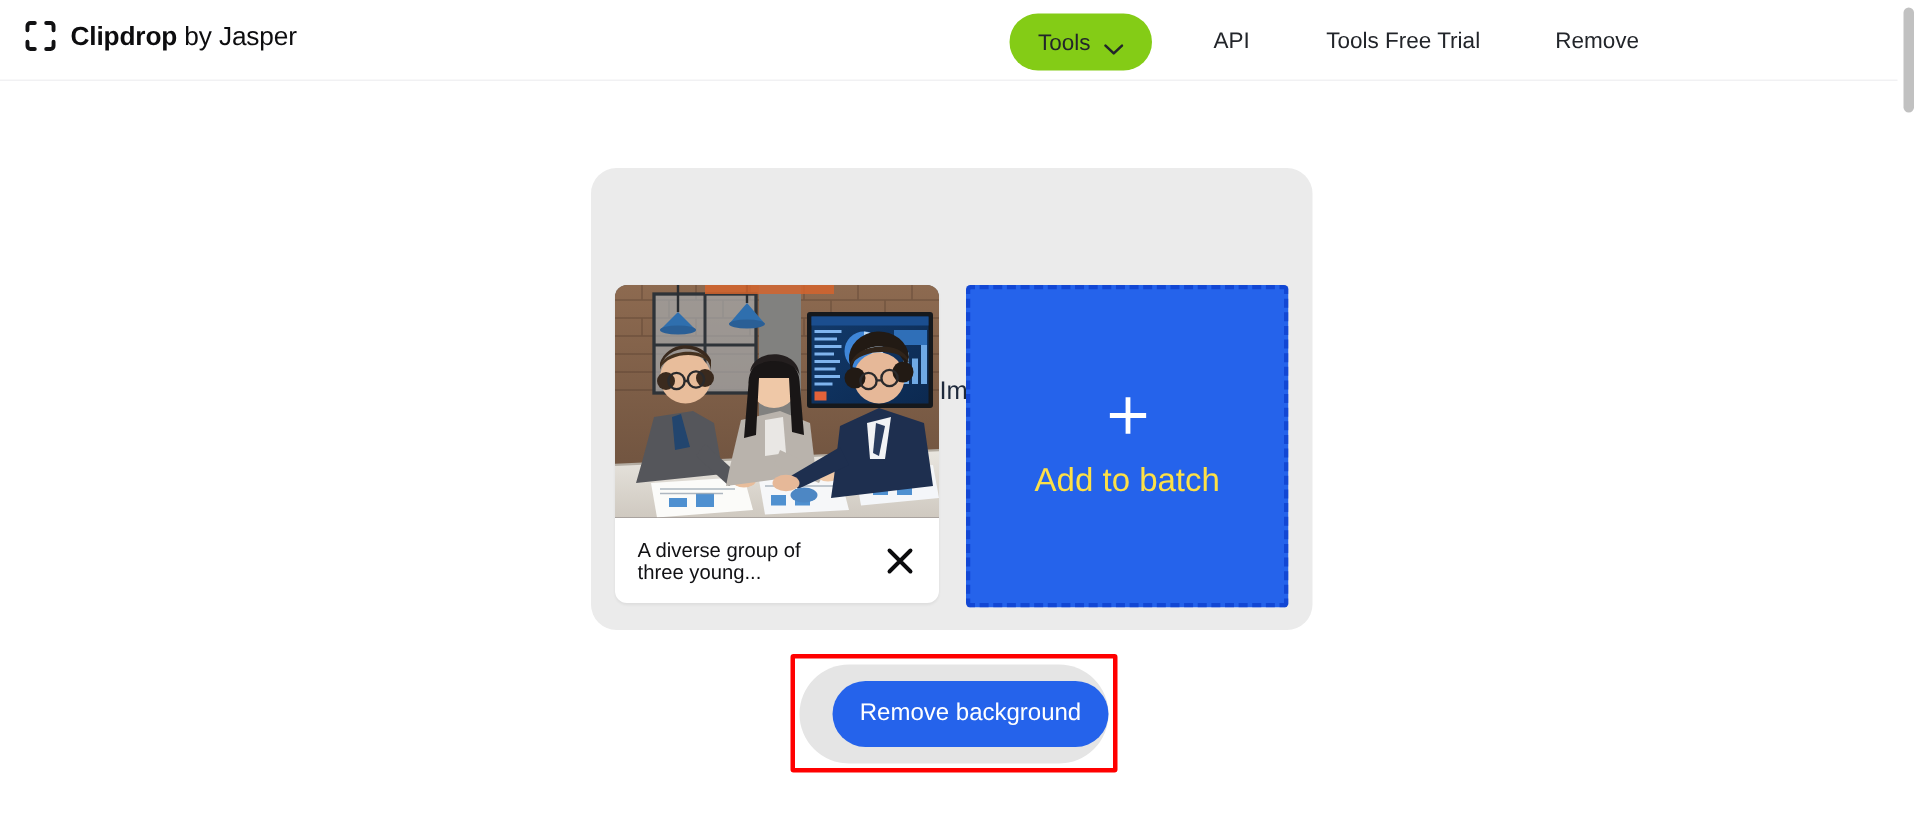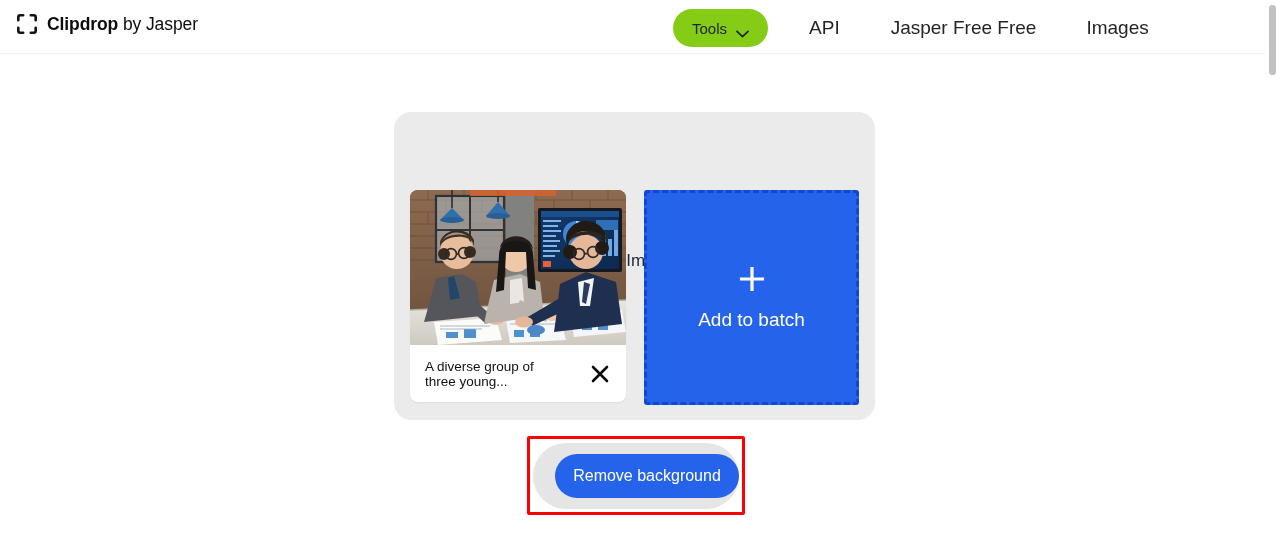--- a/index.html
+++ b/index.html
@@ -75,21 +75,21 @@
   }
   .nav-pill .nav-pill-label {
     font-size: 15px;
     color: #22252a;
   }
   .chev {
     width: 13px; height: 8px;
     display: block;
   }
   .nav-link {
-    font-size: 19px;
+    font-size: 15px;
     color: #22252a;
     padding: 0 0;
     cursor: pointer;
     white-space: nowrap;
     line-height: 38px;
     height: 38px;
   }
   .nav-gap-1 { margin-left: 41px; }
   .nav-gap-2 { margin-left: 51px; }
   .nav-gap-3 { margin-left: 50px; }
@@ -197,22 +197,22 @@
     justify-content: center;
     gap: 16px;
     cursor: pointer;
     user-select: none;
   }
   #add-tile .plus-ico {
     width: 28px; height: 28px;
     display: block;
   }
   #add-tile .add-label {
-    font-size: 19px;
-    color: #ffffff;
+    font-size: 22px;
+    color: #fde047;
   }
 
   
   #action-wrap {
     position: absolute;
     left: 533px;
     top: 443px;
     width: 206px;
     height: 66px;
     background: #e5e5e5;
@@ -293,22 +293,22 @@
     <div class="nav-pill">
       <span class="nav-pill-label">Tools</span>
       <span class="chev">
         <svg viewBox="0 0 13 8" width="13" height="8" aria-hidden="true">
           <path d="M1 1.4 L6.5 6.6 L12 1.4" fill="none" stroke="#22252a" stroke-width="1.7" stroke-linecap="round" stroke-linejoin="round"></path>
         </svg>
       </span>
     </div>
 
     <a class="nav-link nav-gap-1">API</a>
-    <a class="nav-link nav-gap-2">Jasper Free Free</a>
-    <a class="nav-link nav-gap-3">Images</a>
+    <a class="nav-link nav-gap-2">Tools Free Trial</a>
+    <a class="nav-link nav-gap-3">Remove</a>
 
   </nav>
 </div>
 
 <div id="batch-card">
 
   <div id="batch-count">1 / 10 Images</div>
 
   <div id="clear-btn">
     <span class="trash-ico">

